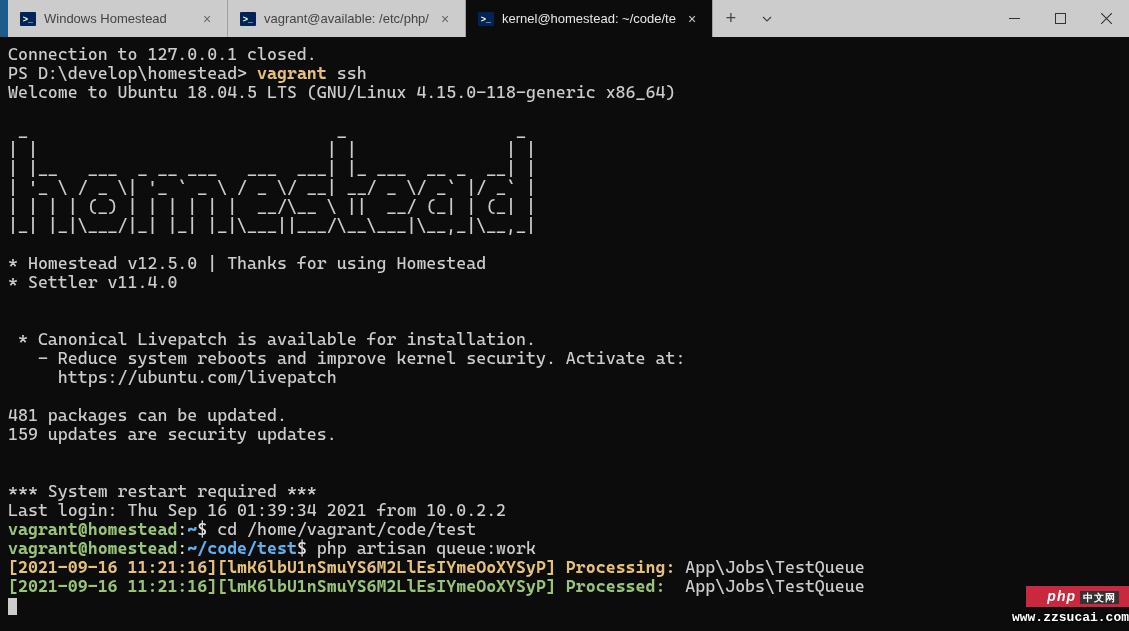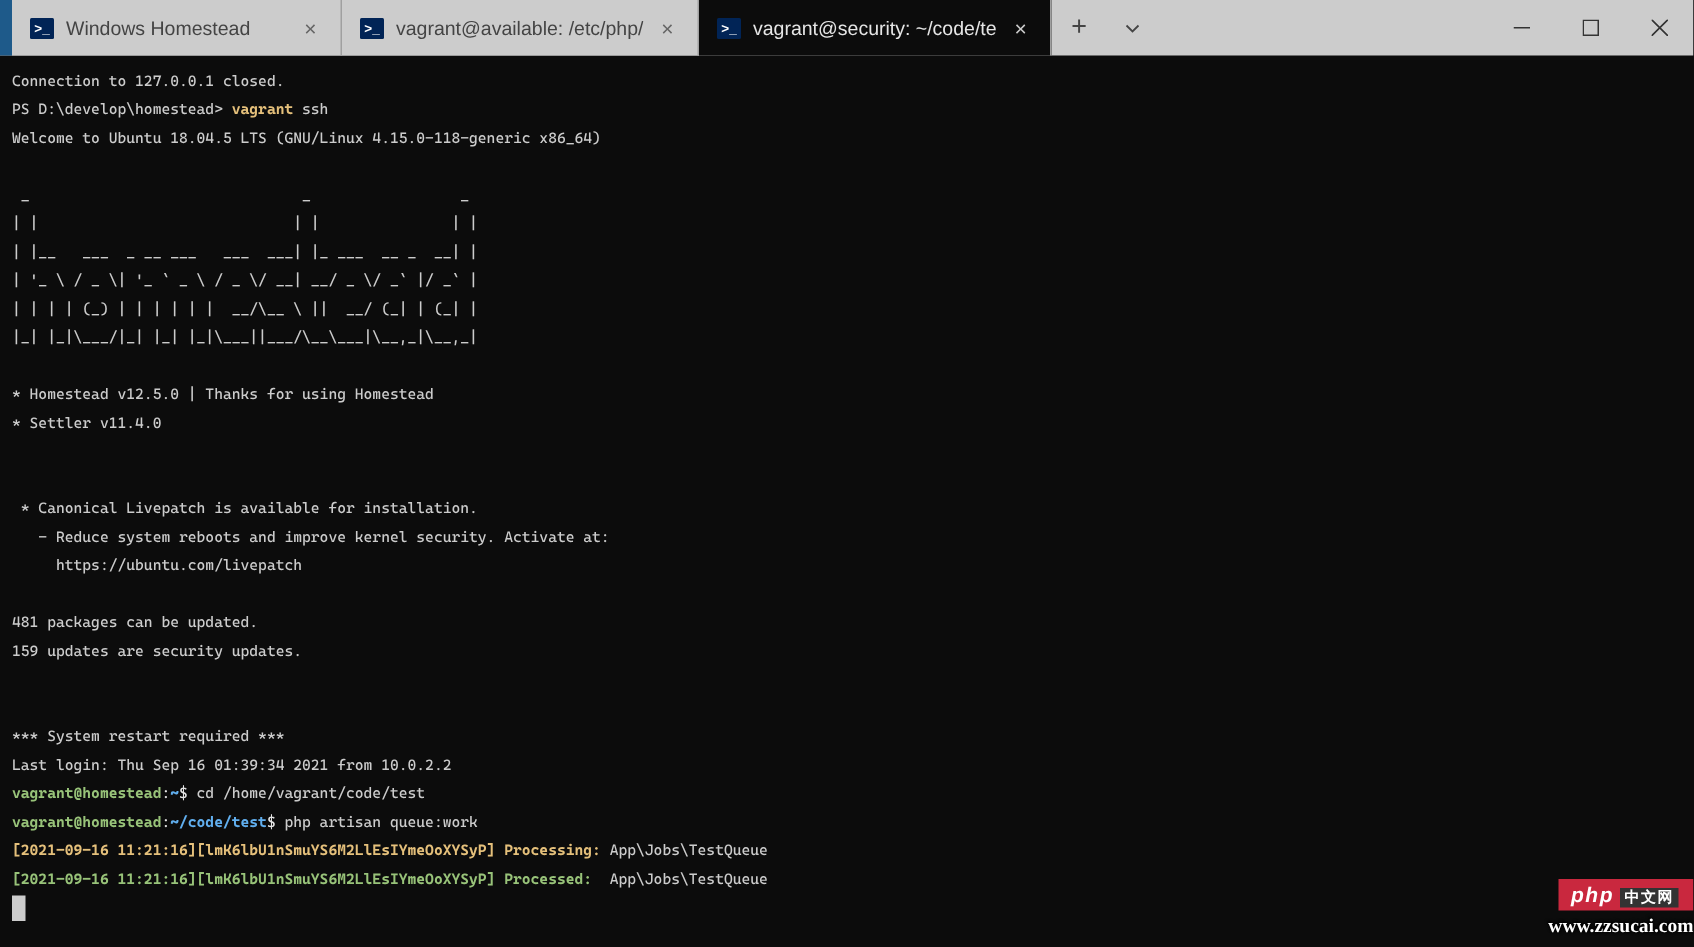--- a/index.html
+++ b/index.html
@@ -106,21 +106,21 @@
   display: flex;
   align-items: center;
   justify-content: center;
   color: #333;
   cursor: pointer;
 }
 .terminal {
   background: #0c0c0c;
   color: #cccccc;
   padding: 8px 8px;
-  font-size: 10px;
+  font-size: 17px;
   line-height: 19px;
   white-space: pre;
   font-family: Consolas, 'Cascadia Mono', monospace;
   height: calc(100% - 37px);
   overflow: hidden;
 }
 .yellow { color: #e5c07b; font-weight: bold; }
 .green { color: #98c379; font-weight: bold; }
 .blue { color: #61afef; font-weight: bold; }
 .white { color: #e6e6e6; }
@@ -134,36 +134,36 @@
 .watermark-php {
   position: absolute;
   right: 0;
   bottom: 24px;
   background: #c9283e;
   color: #fff;
   font-family: Arial, sans-serif;
   font-size: 14px;
   font-style: italic;
   font-weight: bold;
-  padding: 2px 10px 2px 8px;
+  padding: 2px 10px 2px 21px;
   letter-spacing: 1px;
 }
 .watermark-php .cn {
   font-size: 10px;
   background: #333;
   padding: 1px 3px;
   margin-left: 4px;
   font-style: normal;
 }
 .watermark-zz {
   position: absolute;
   right: 0;
   bottom: 6px;
   color: #fff;
-  font-family: Liberation Serif, serif;
+  font-family: Liberation Mono, monospace;
   font-size: 13px;
   font-weight: bold;
   text-shadow: 1px 1px 2px #000, -1px -1px 2px #000;
 }
 </style>
 </head>
 <body>
 
 <div class="title-bar">
   <div class="left-edge"></div>
@@ -179,21 +179,21 @@
       <span class="tab-icon">
           <span class="ps-icon">&gt;_</span>
         </span>
       <span class="tab-title">vagrant@available: /etc/php/</span>
       <span class="tab-close">×</span>
     </div>
     <div class="tab active">
       <span class="tab-icon">
           <span class="ps-icon">&gt;_</span>
         </span>
-      <span class="tab-title">vagrant@security: ~/code/te</span>
+      <span class="tab-title">kernel@homestead: ~/code/te</span>
       <span class="tab-close">×</span>
     </div>
     <div class="new-tab">+</div>
     <div class="dropdown-btn">
       <svg width="12" height="12" viewBox="0 0 12 12">
           <path d="M2 4 L6 8 L10 4" stroke="#444" stroke-width="1.2" fill="none"></path>
         </svg>
     </div>
   </div>
   <div class="window-controls">

